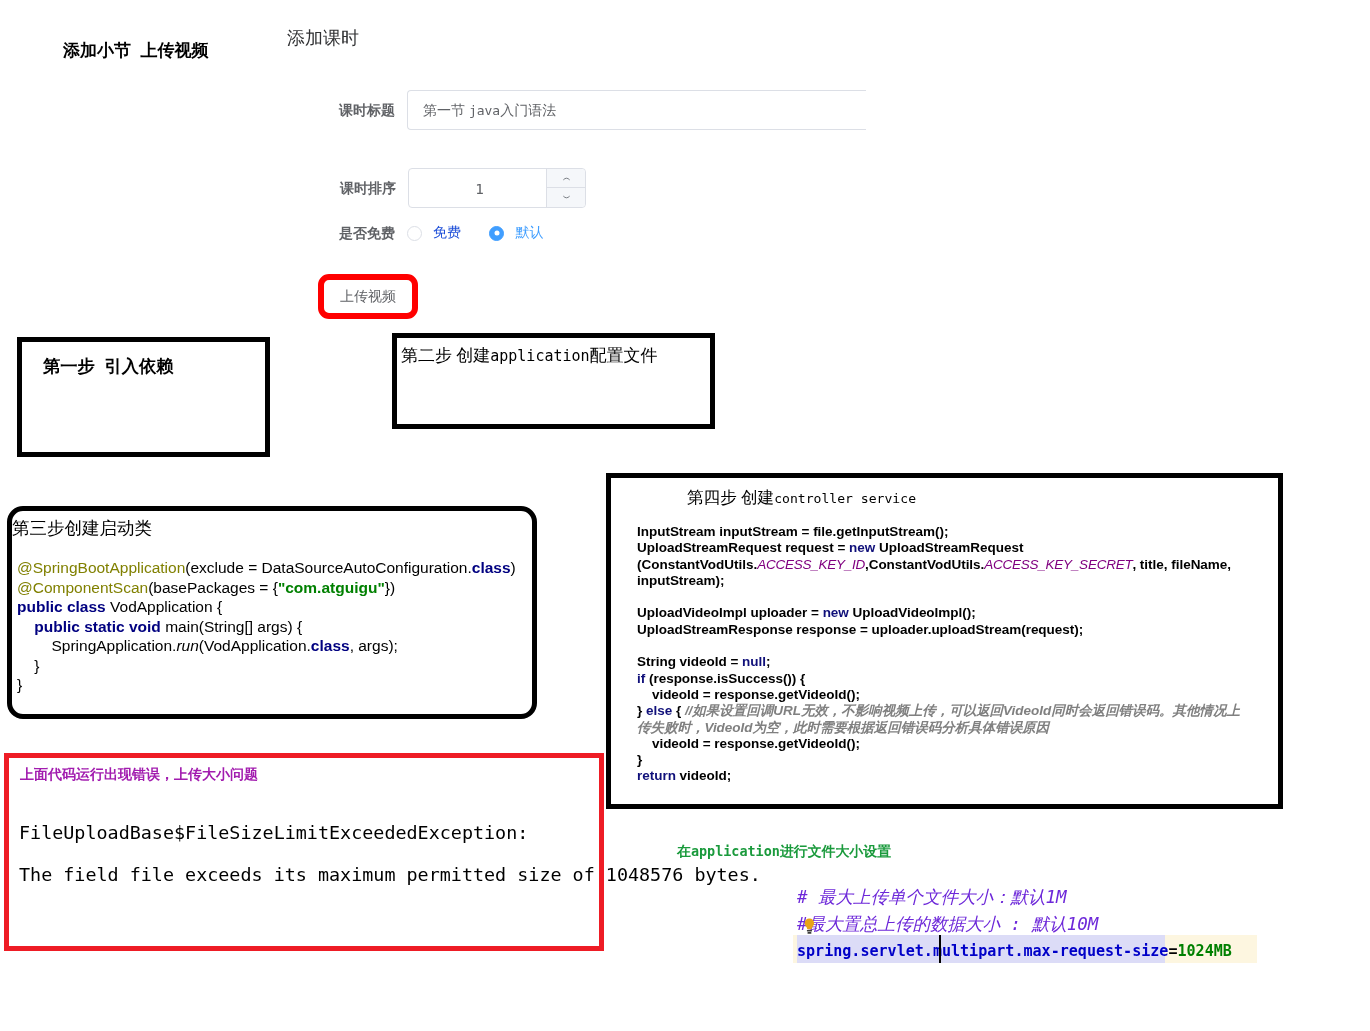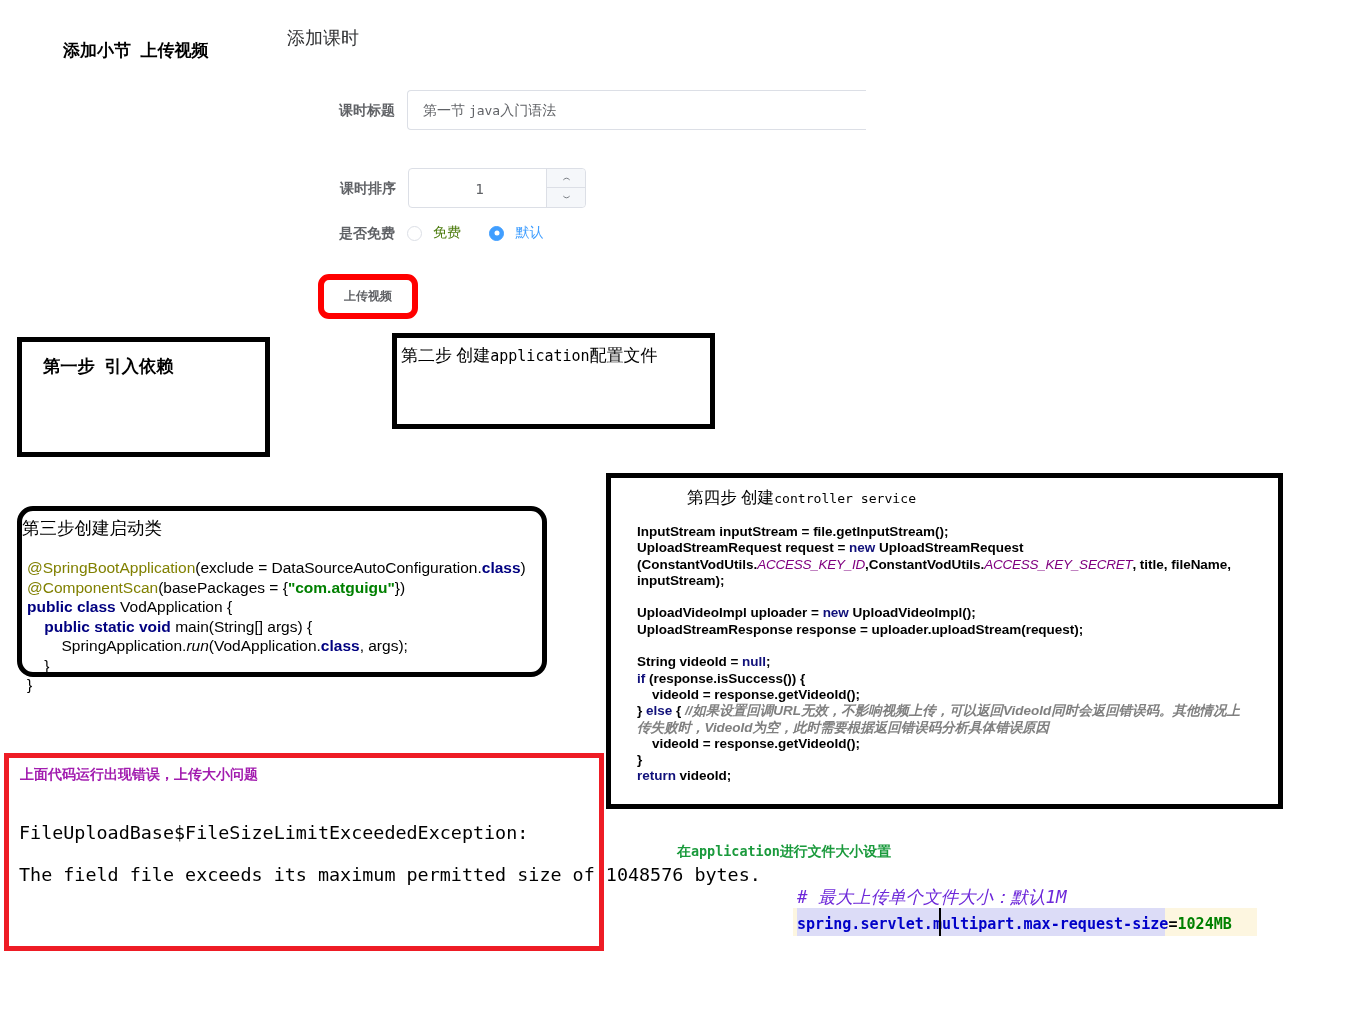--- a/index.html
+++ b/index.html
@@ -35,34 +35,34 @@
   .num-up,.num-down{height:50%;display:flex;align-items:center;justify-content:center;background:#f5f7fa;}
   .num-up{border-bottom:1px solid #dcdfe6;box-sizing:border-box;border-radius:0 4px 0 0;}
   .num-down{border-radius:0 0 4px 0;}
 
   .el-radio{display:inline-flex;align-items:center;margin-right:24px;cursor:pointer;height:40px;}
   .radio-dot{width:15px;height:15px;border-radius:50%;border:1px solid #dcdfe6;background:#fff;
      box-sizing:border-box;display:inline-block;}
   .radio-dot.on{border-color:#409eff;background:#409eff;position:relative;}
   .radio-dot.on:after{content:"";position:absolute;left:50%;top:50%;width:5px;height:5px;border-radius:50%;
      background:#fff;transform:translate(-50%,-50%);}
-  .radio-text{margin-left:11px;font-size:14px;color:#4d7c0f;}
+  .radio-text{margin-left:11px;font-size:14px;color:#1d4ed8;}
   .radio-text.on{color:#409eff;}
 
   .upload-btn{left:324px;top:280px;width:88px;height:33px;display:flex;align-items:center;justify-content:center;
-     background:#fff;font-size:12px;font-weight:bold;color:#606266;box-sizing:border-box;}
+     background:#fff;font-size:14px;font-weight:normal;color:#606266;box-sizing:border-box;}
   .hl-red-round{left:318px;top:274px;width:100px;height:45px;border:6px solid #ff0000;border-radius:11px;
      box-sizing:border-box;}
 
   
   .step-box{background:#fff;border:5px solid #000;box-sizing:border-box;}
   .step-box.round{border-radius:16px;}
   #box1{left:17px;top:337px;width:253px;height:120px;border-width:5px;}
   #box2{left:392px;top:333px;width:323px;height:96px;border-width:5px;}
-  #box3{left:17px;top:506px;width:530px;height:171px;border-width:5px;}
+  #box3{left:7px;top:506px;width:530px;height:213px;border-width:5px;}
   #box4{left:606px;top:473px;width:677px;height:336px;border-width:5px;}
 
   .step-hd{font-size:17px;color:#000;white-space:pre;}
   #box1 .step-hd{margin:12px 0 0 21px;font-size:17.3px;font-weight:bold;}
   #box2 .step-hd{margin:6px 0 0 4px;}
   #box3 .step-hd{margin:5px 0 0 0px;font-weight:normal;font-size:17.5px;}
   #box4 .step-hd{margin:9px 0 0 76px;font-size:16.6px;}
   .step-hd .mo{font-family:"DejaVu Sans Mono","Liberation Mono",monospace;font-size:15px;}
   #box4 .step-hd .mo{font-size:13.1px;}
   .step-hd.mixed .cj,.step-hd.s4 .cj{font-family:Liberation Serif, serif;}
@@ -196,14 +196,19 @@
 <div class="abs err-title">上面代码运行出现错误，上传大小问题</div>
 <div class="abs err-lines">
   <div class="el1">FileUploadBase$FileSizeLimitExceededException:</div>
   <div class="el1">The field file exceeds its maximum permitted size of 1048576 bytes.</div>
 </div>
 
 <div class="abs props-hd"><span class="cj">在</span><span class="mo">application</span><span class="cj">进行文件大小设置</span></div>
 
 <div class="abs props-block">
   <div class="p-cmt"># 最大上传单个文件大小：默认1M</div>
+  <div class="p-cmt2"><span class="hash">#</span><span class="bulb"><svg width="11" height="16" viewBox="0 0 11 16" aria-hidden="true">
+          <path d="M5.4 0.4C2.7 0.4 0.7 2.4 0.7 5c0 1.75 0.9 2.95 1.65 3.9 0.5 0.65 0.75 1.1 0.75 1.7v0.65h4.6v-0.65c0-0.6 0.25-1.05 0.75-1.7C9.2 7.95 10.1 6.75 10.1 5 10.1 2.4 8.1 0.4 5.4 0.4z" fill="#e8a317"></path>
+          <rect x="2.9" y="11.9" width="5.1" height="1.55" rx="0.35" fill="#3c3c3c"></rect>
+          <rect x="3.5" y="14.1" width="3.9" height="1.55" rx="0.5" fill="#3c3c3c"></rect>
+        </svg></span><span class="ctxt">最大置总上传的数据大小 : 默认10M</span></div>
   <div class="p-line sel"><span class="selbg"></span><span class="selkeybg"></span><span class="p-key">spring.servlet.multipart.max-request-size</span><span class="p-eq hlv">=</span><span class="p-val hlv">1024MB</span><span class="caret"></span></div>
 </div>
 
 </body></html>

